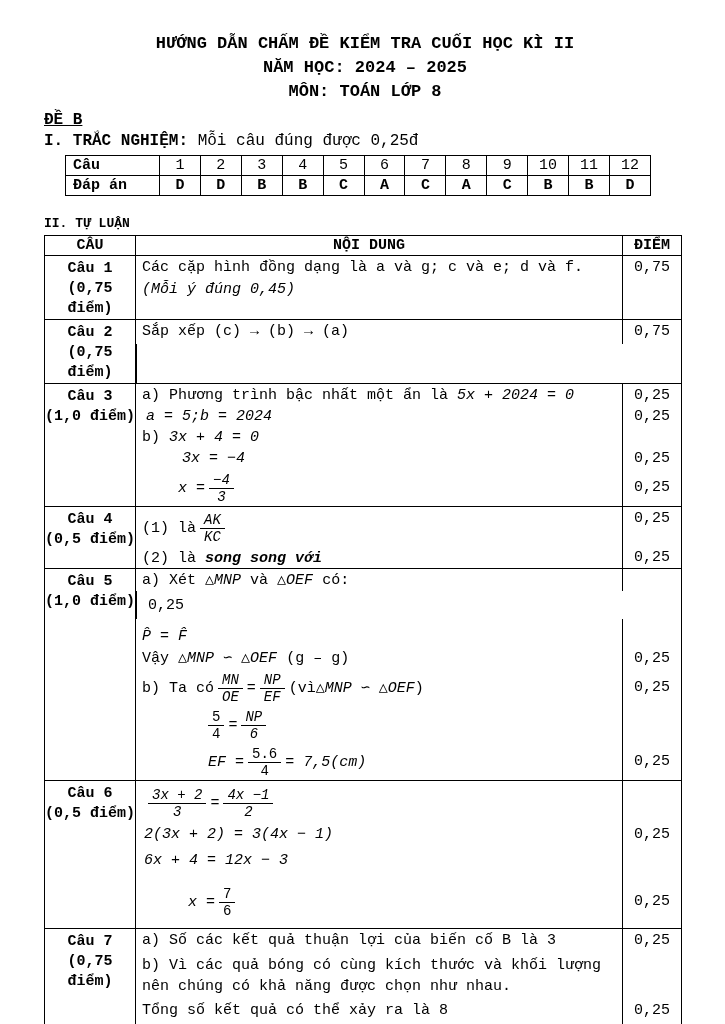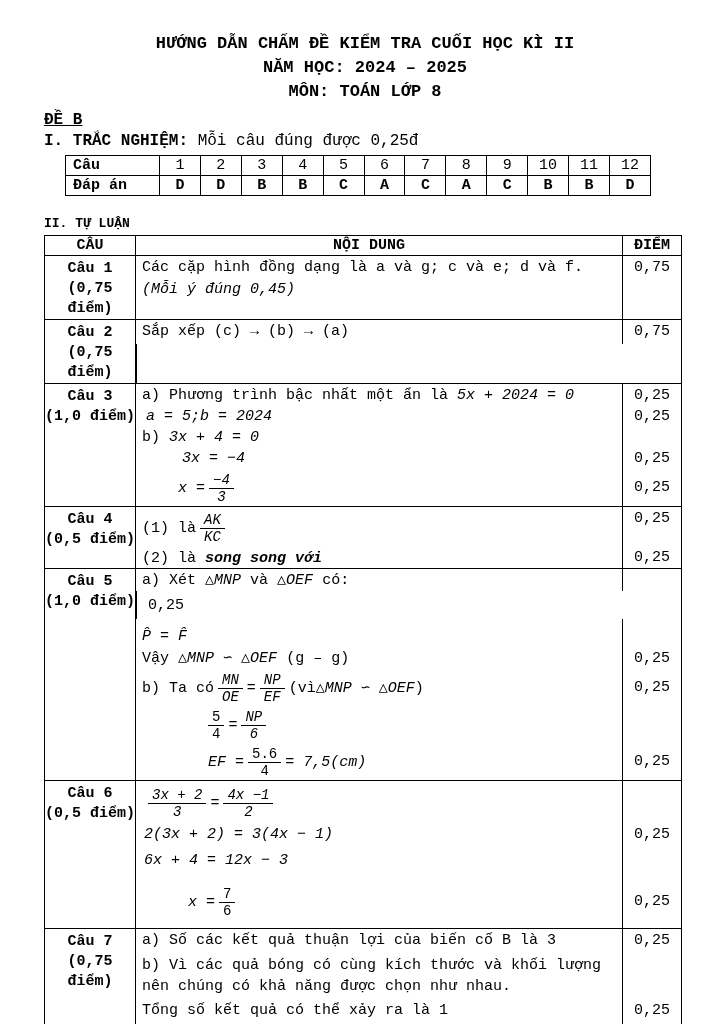--- a/index.html
+++ b/index.html
@@ -339,21 +339,21 @@
           <div class="content"><span>a) Số các kết quả thuận lợi của biến cố B là 3</span></div>
           <div class="point">
               <span>0,25</span>
             </div>
         </div>
         <div class="line" style="min-height:42px">
           <div class="content" style="line-height:21px"><span>b) Vì các quả bóng có cùng kích thước và khối lượng nên chúng có khả năng được chọn như nhau.</span></div>
           <div class="point"></div>
         </div>
         <div class="line" style="min-height:26px">
-          <div class="content" style="padding-top:4px"><span>Tổng số kết quả có thể xảy ra là 1</span></div>
+          <div class="content" style="padding-top:4px"><span>Tổng số kết quả có thể xảy ra là 8</span></div>
           <div class="point vc">
               <span>0,25</span>
             </div>
         </div>
         <div class="line fill" style="min-height:33px">
           <div class="content" style="display:flex;align-items:center">
             <span>Xác suất của biến cố B là </span>
             <span class="m" style="margin-left:3px">P(B) =</span>
             <span class="frac">
                 <span class="fn">3</span>

